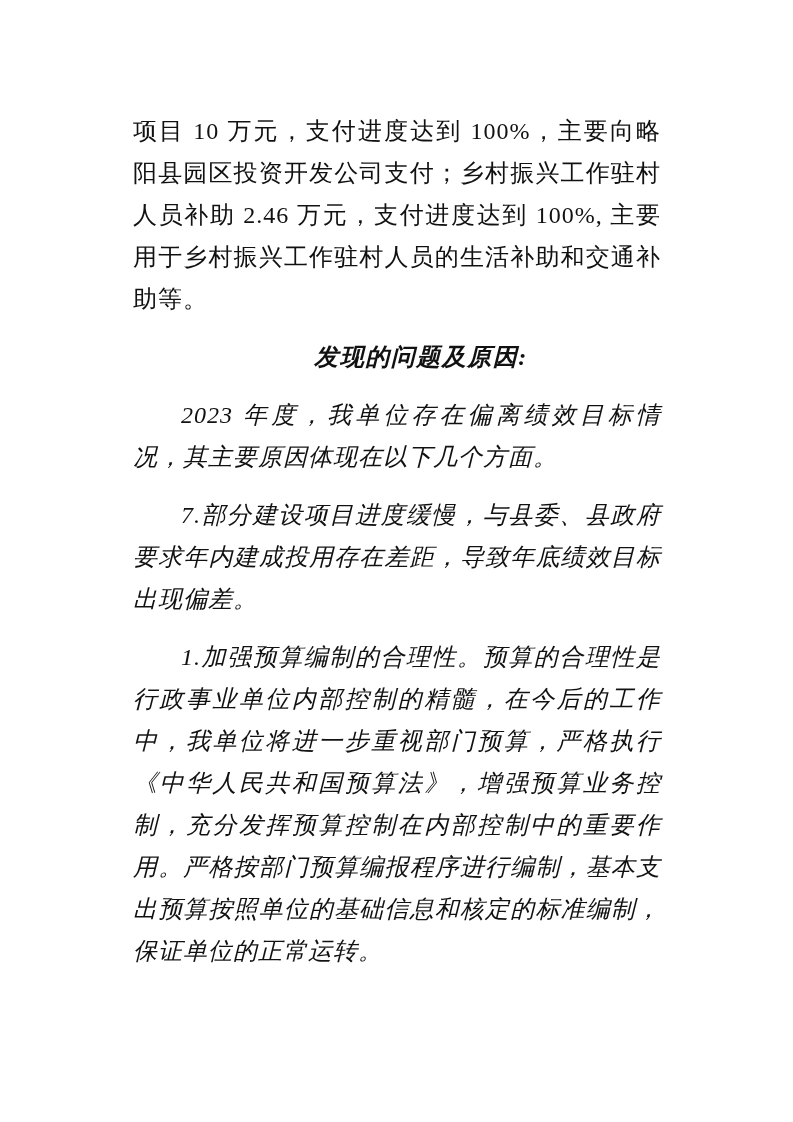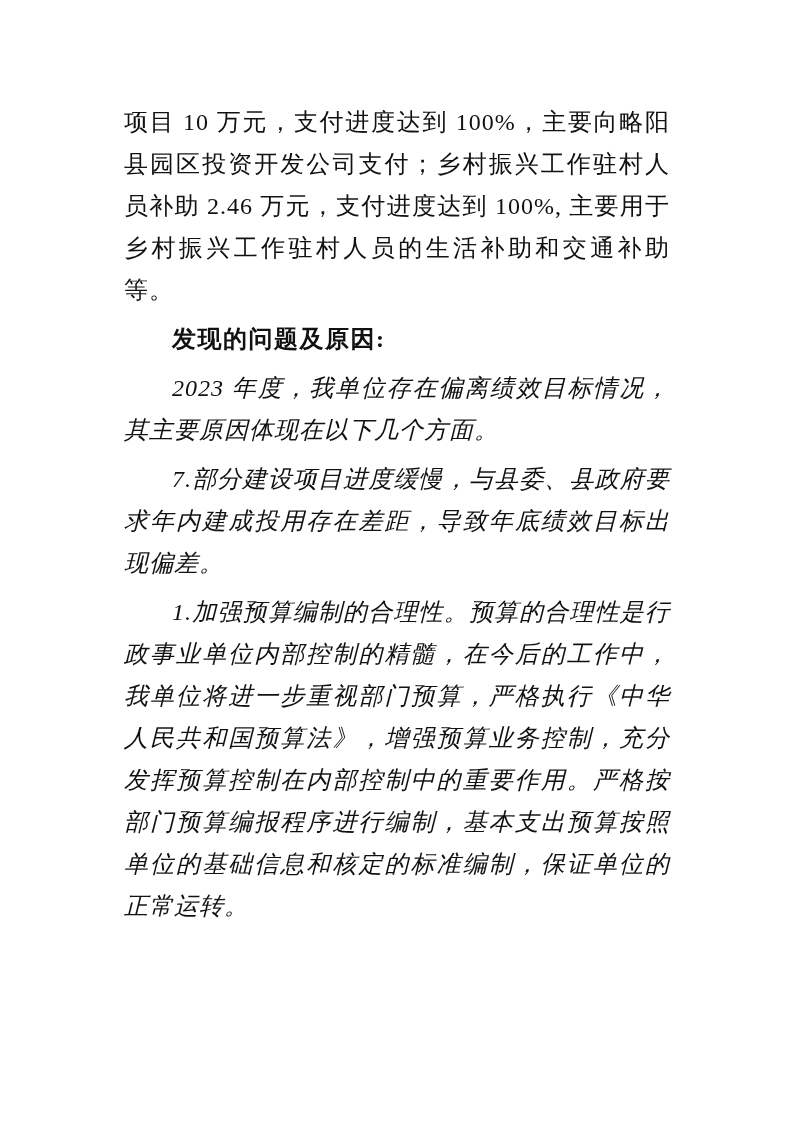--- a/index.html
+++ b/index.html
@@ -16,37 +16,38 @@
     font-family: "Liberation Serif", "DejaVu Serif", serif;
     color: #111111;
   }
   .doc-content {
     position: absolute;
     left: 117px;
     top: 94px;
     width: 560px;
   }
   .doc-content p {
-    margin: 7px;
+    margin: 16px;
     font-size: 24px;
     line-height: 42px;
     letter-spacing: 1px;
     text-align: justify;
     text-justify: inter-ideograph;
     word-break: break-all;
   }
   .doc-content p.indent {
     text-indent: 2em;
     font-style: italic;
   }
   .doc-content p.heading {
     font-weight: bold;
     text-indent: 2em;
-    text-align: left;
+    text-align: center;
     letter-spacing: 1.5px;
+    font-style: italic;
   }
 </style>
 </head>
 <body>
 
 <div class="page">
   <div class="doc-content">
     <p>项目 10 万元，支付进度达到 100%，主要向略阳县园区投资开发公司支付；乡村振兴工作驻村人员补助 2.46 万元，支付进度达到 100%, 主要用于乡村振兴工作驻村人员的生活补助和交通补助等。</p>
     <p class="heading">发现的问题及原因:</p>
     <p class="indent">2023 年度，我单位存在偏离绩效目标情况，其主要原因体现在以下几个方面。</p>

